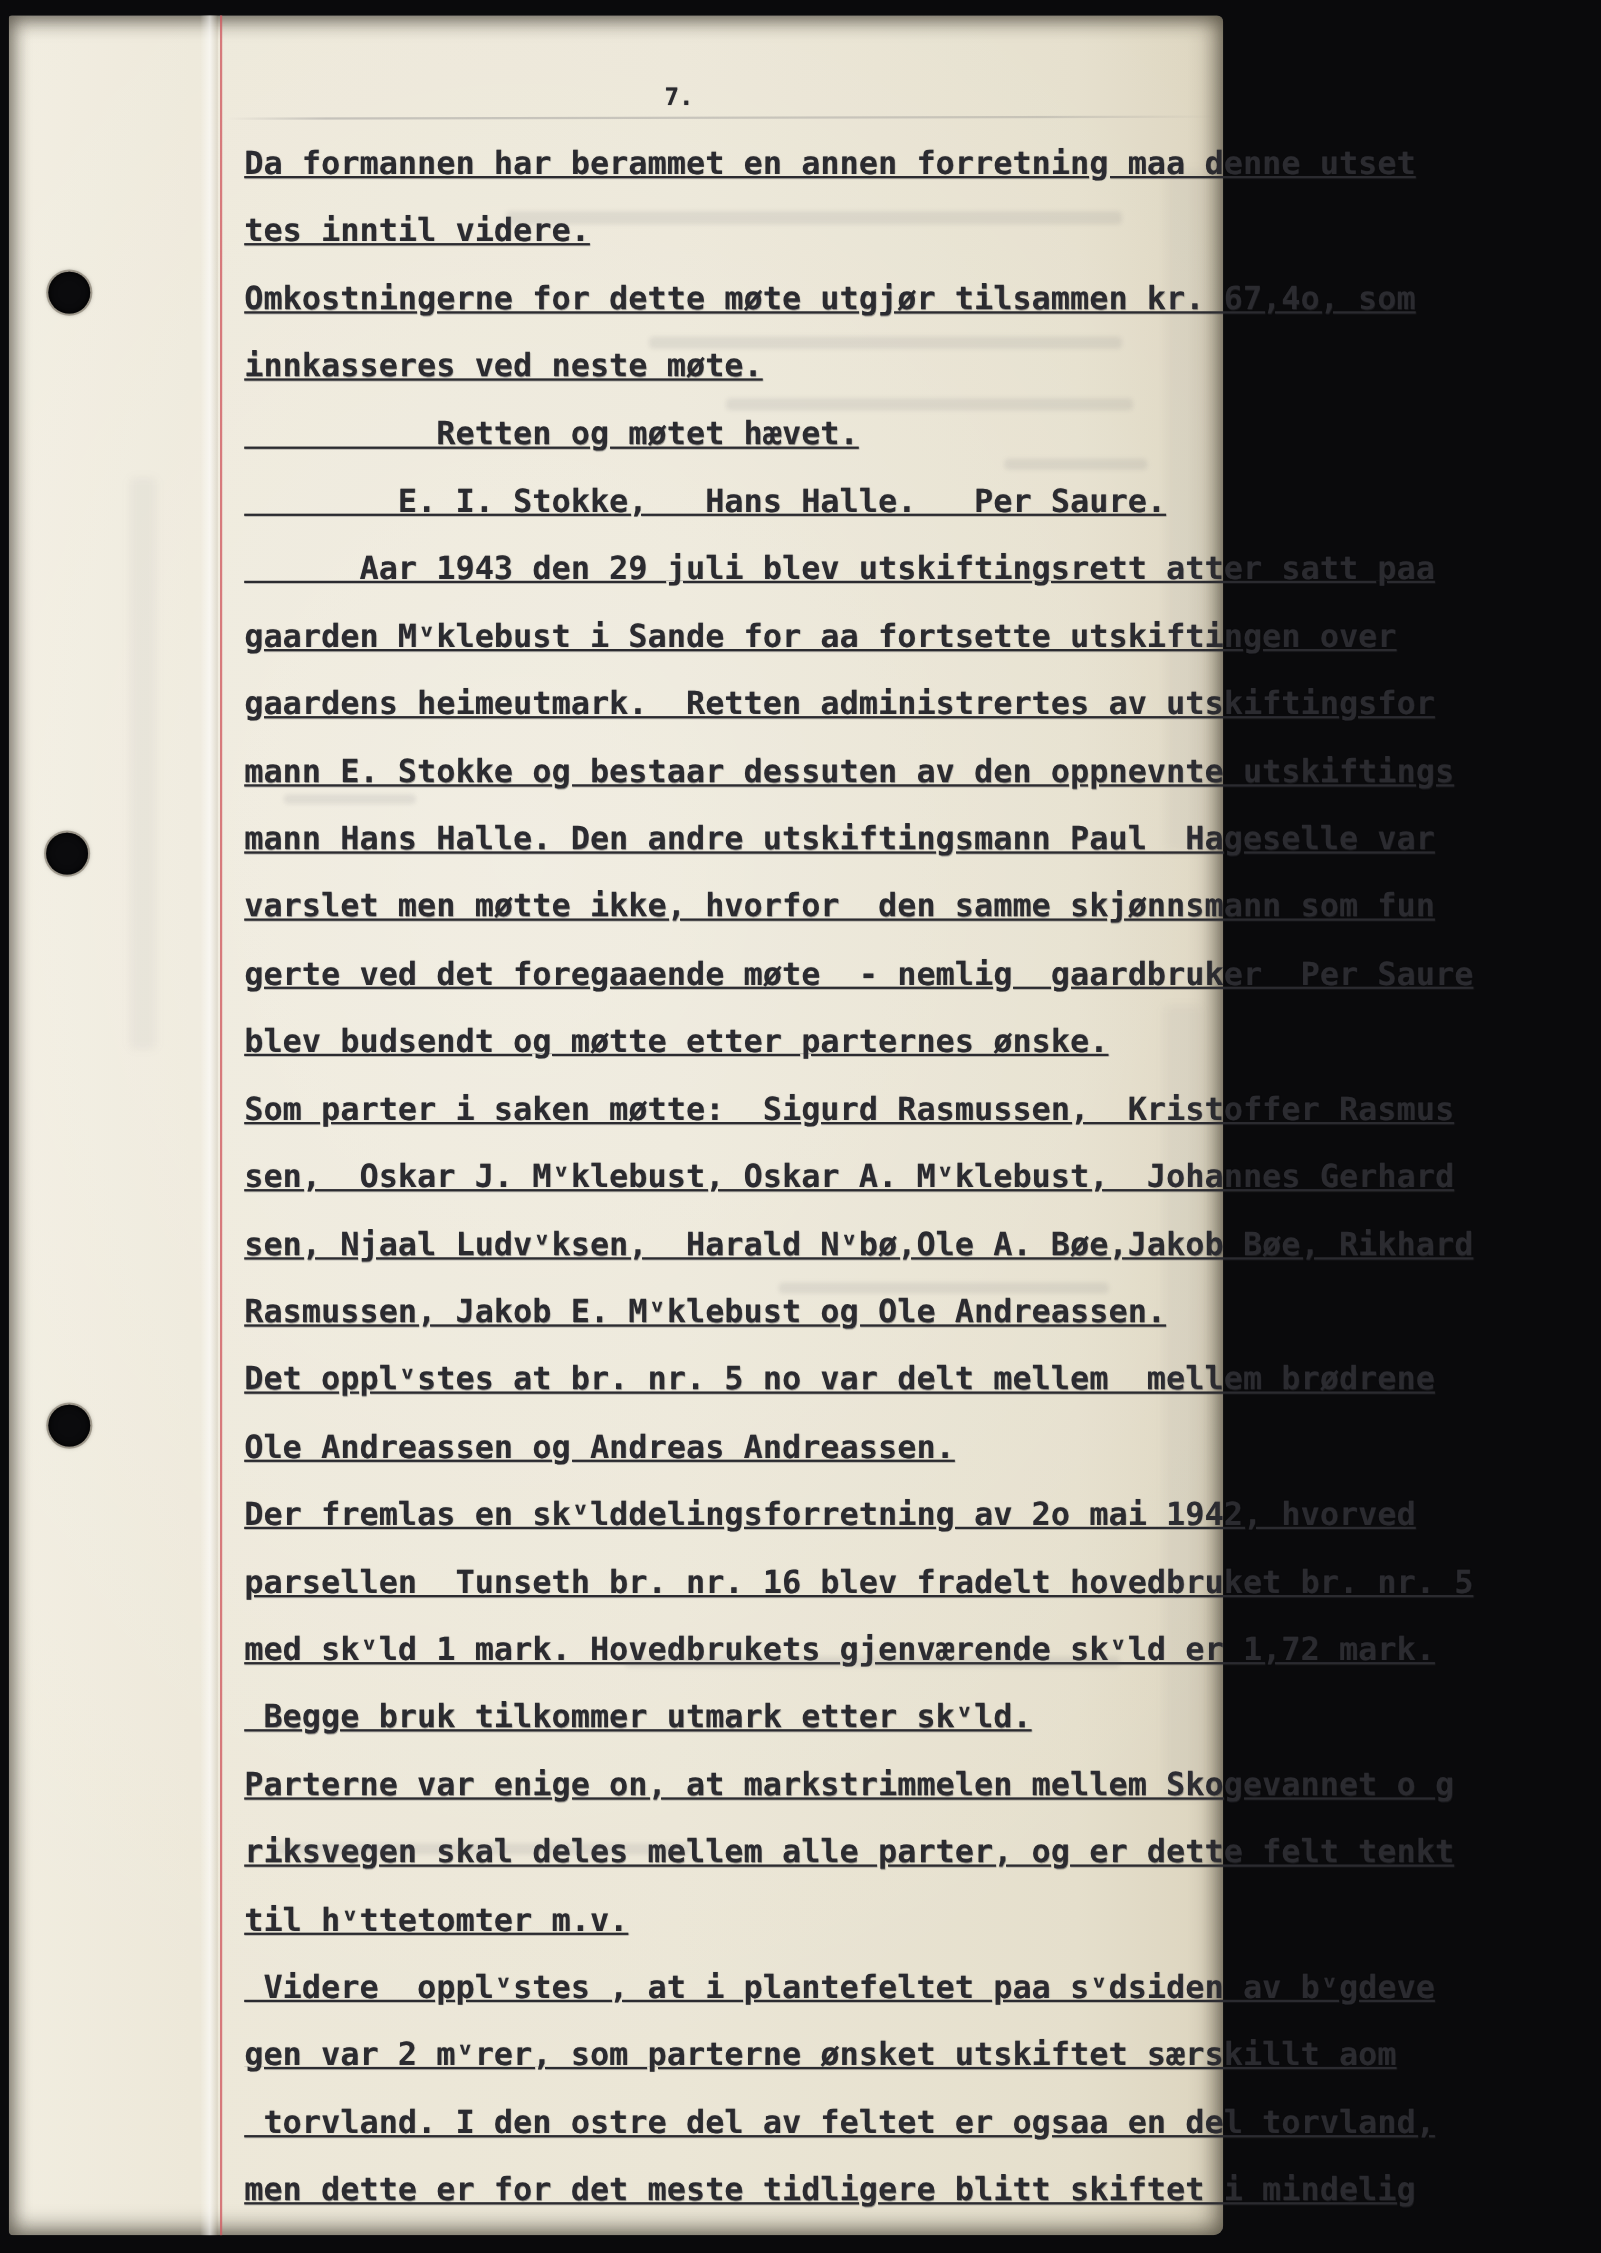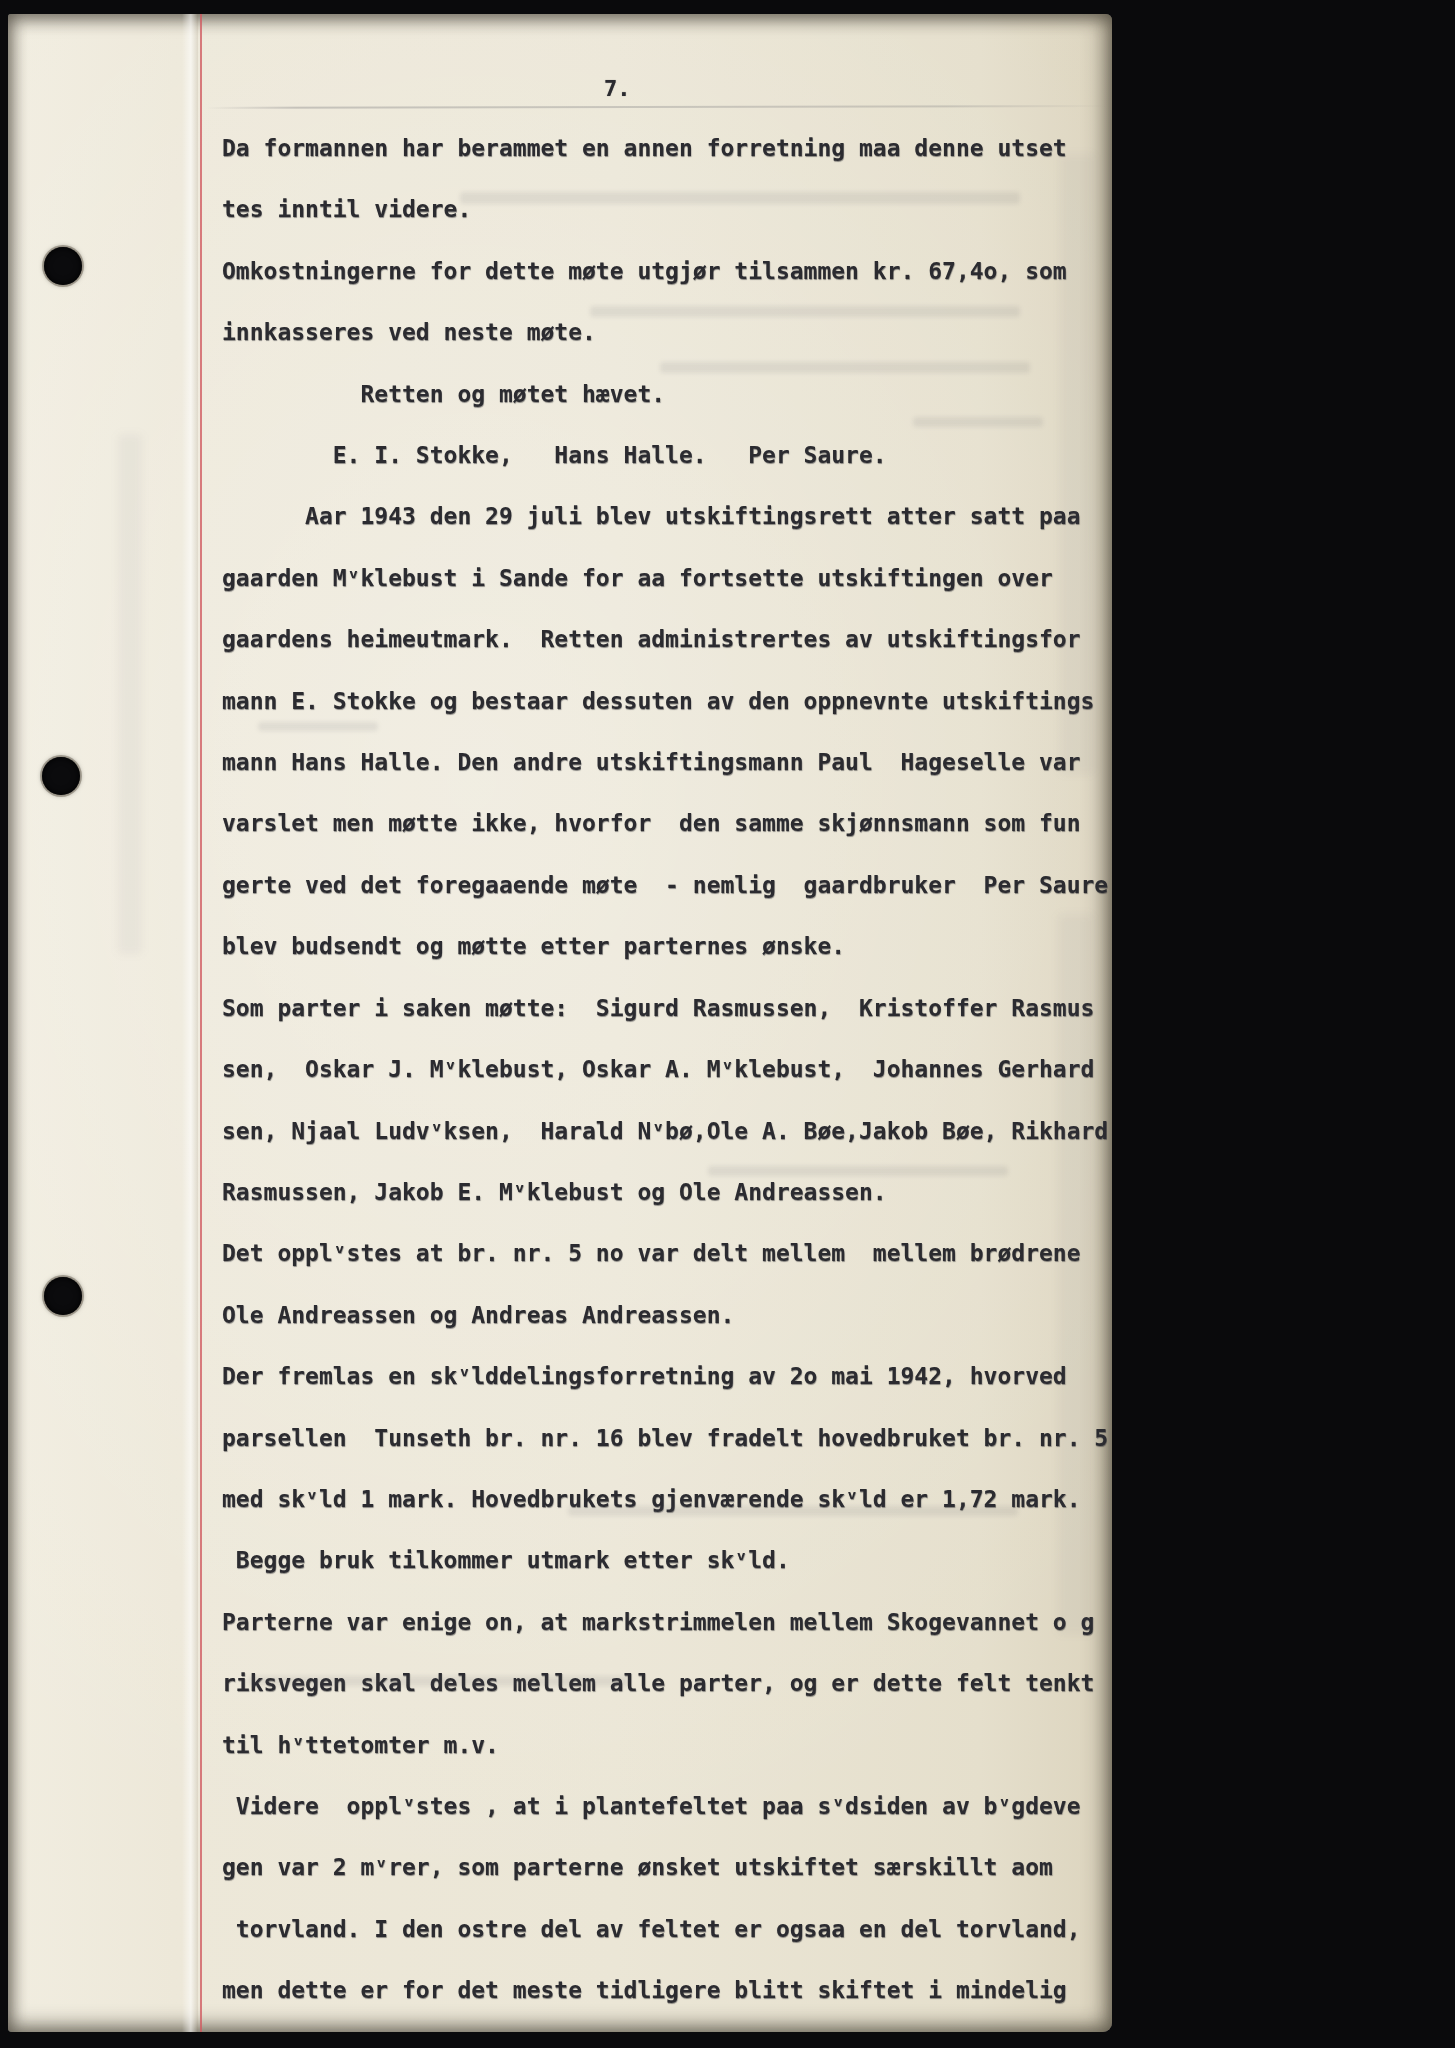--- a/index.html
+++ b/index.html
@@ -47,24 +47,25 @@
     text-shadow:0 0 1px rgba(43,43,48,0.55);
   }
   .header-rule {
     position:absolute; left:198px; top:92px; width:902px; height:2px;
     transform:rotate(-0.12deg);
     background:linear-gradient(90deg, rgba(110,110,115,0) 0%, rgba(110,110,115,0.32) 10%, rgba(110,110,115,0.26) 82%, rgba(110,110,115,0) 100%);
   }
   .text-block {
     position:absolute; left:214px; top:104px;
     white-space:pre;
-    font-size:23px; line-height:61.4px;
+    font-size:29px; line-height:61.4px;
     font-weight:bold;
     color:var(--ink,#2b2b30);
     text-shadow:0.4px 0.5px 0.8px rgba(43,43,48,0.5);
+    text-decoration:underline;
   }
   .bleed {
     position:absolute;
     background:rgba(95,92,102,0.11);
     filter:blur(2px);
     border-radius:4px;
   }
   .bleed.v { background:rgba(95,92,102,0.055); filter:blur(4px); }
 </style>
 </head>

